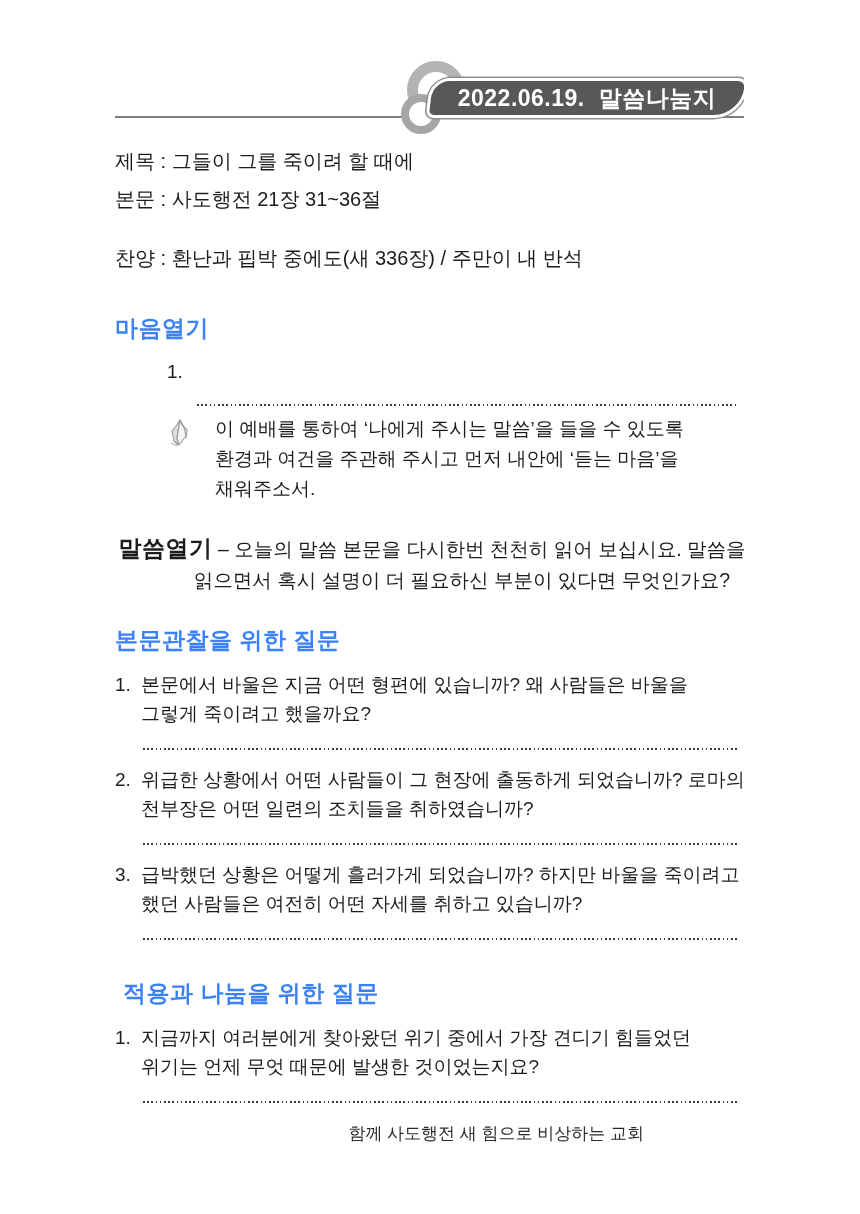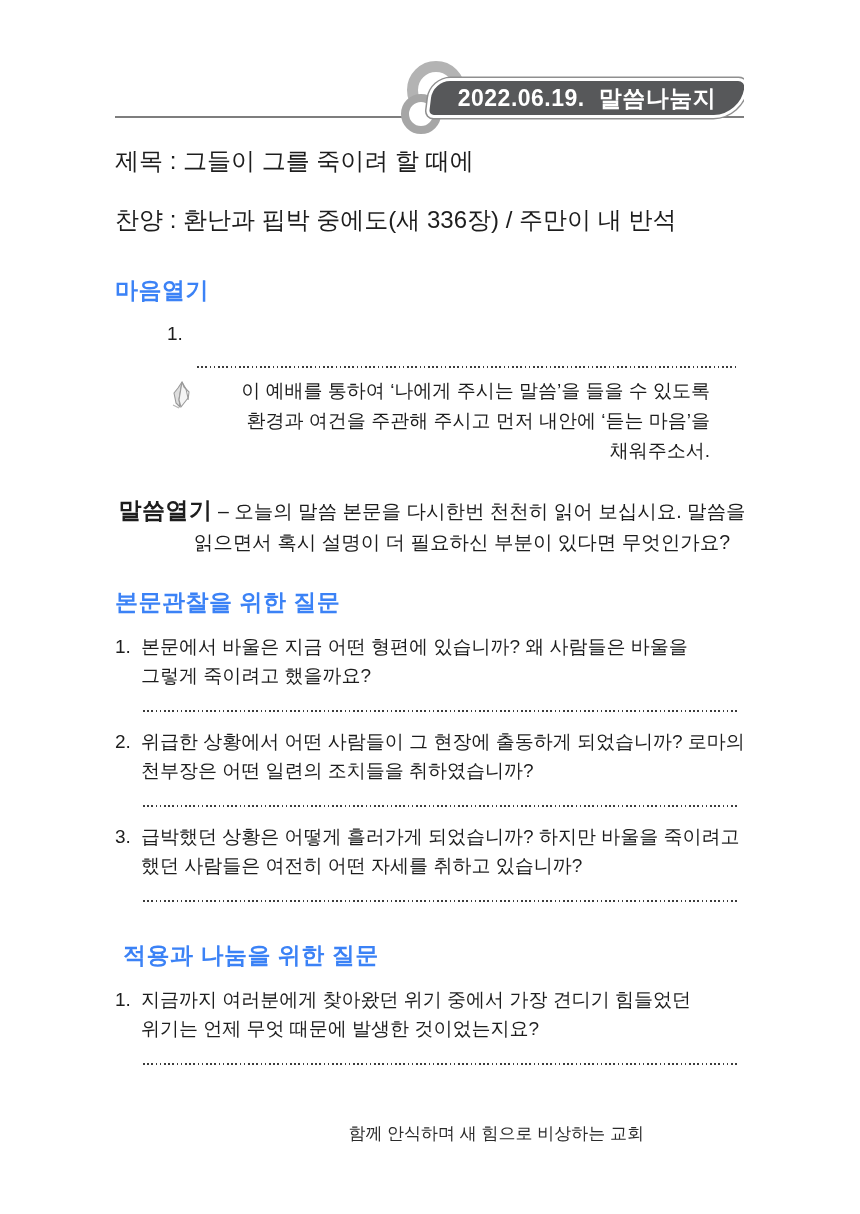--- a/index.html
+++ b/index.html
@@ -21,31 +21,31 @@
     border-radius:20px 10px 30px 8px;
     box-shadow:0 0 0 1.5px #8f8f8f;
     transform:skewX(-7deg);
   }
   .badge-text{
     position:relative;z-index:4;display:flex;justify-content:center;align-items:center;gap:14px;
     height:40px;color:#ffffff;font-weight:bold;font-size:23px;letter-spacing:0.5px;
   }
   
   .content{position:absolute;top:142px;left:115px;width:634px;}
-  .meta-line{font-size:24px;line-height:38px;}
+  .meta-line{font-size:20px;line-height:38px;}
   .hymn-line{margin-top:21px;}
   .section-heading{font-size:23px;font-weight:bold;color:#3b82f6;letter-spacing:0.5px;}
   .h-heart{margin-top:36px;}
   .numbered{display:flex;font-size:19px;line-height:29px;}
   .numbered .q-num{flex:0 0 26px;}
   .numbered .q-text{flex:1;}
   .heart-item{margin-top:13px;padding-left:52px;box-sizing:border-box;width:100%;}
   .dotted{height:3px;background:repeating-linear-gradient(to right,#3c3c3c 0 1.6px,transparent 1.6px 4.2px);background-size:auto 2px;background-repeat:repeat-x;background-position:left center;}
   .dotted-heart{margin-top:17px;margin-left:82px;width:540px;}
-  .prayer-row{margin-top:8px;margin-left:50px;display:flex;gap:9px;font-size:19px;line-height:30px;width:545px;text-align:right;}
+  .prayer-row{margin-top:8px;margin-left:50px;display:flex;gap:20px;font-size:19px;line-height:30px;width:545px;}
   .prayer-row .icon{flex:0 0 30px;padding-top:4px;}
   .word-open{margin-top:29px;font-size:19.5px;line-height:31px;padding-left:60px;text-indent:-60px;text-align:center;}
   .word-open b{font-size:23px;letter-spacing:0.5px;}
   .h-observe{margin-top:29px;}
   .question{margin-top:14px;}
   .dotted-q{margin-top:19px;margin-left:28px;width:595px;margin-bottom:15px;}
   .h-apply{margin-top:38px;margin-left:8px;}
   .footer-text{position:absolute;top:1122px;right:100px;font-size:17px;color:#2a2a2a;}
 </style>
 </head>
@@ -61,20 +61,21 @@
       <div class="badge-text">
         <span>2022.06.19.</span>
         <span>말씀나눔지</span>
       </div>
     </div>
   </div>
 
   <div class="content">
 
     <div class="meta-line">제목 : 그들이 그를 죽이려 할 때에</div>
+    <div class="meta-line">본문 : 사도행전 21장 31~36절</div>
     <div class="meta-line hymn-line">찬양 : 환난과 핍박 중에도(새 336장) / 주만이 내 반석</div>
 
     <div class="section-heading h-heart">마음열기</div>
     <div class="numbered heart-item">
       <span class="q-num">1.</span>
     </div>
     <div class="dotted dotted-heart"></div>
     <div class="prayer-row">
       <span class="icon">
         <svg width="28" height="30" viewBox="0 0 28 30">
@@ -117,15 +118,15 @@
     <div class="section-heading h-apply">적용과 나눔을 위한 질문</div>
 
     <div class="numbered question">
       <span class="q-num">1.</span>
       <span class="q-text">지금까지 여러분에게 찾아왔던 위기 중에서 가장 견디기 힘들었던 위기는 언제 무엇 때문에 발생한 것이었는지요?</span>
     </div>
     <div class="dotted dotted-q"></div>
 
   </div>
 
-  <div class="footer-text">함께 안식하며 새 힘으로 비상하는 교회</div>
+  <div class="footer-text">함께 사도행전 새 힘으로 비상하는 교회</div>
 
 </div>
 
 </body></html>

